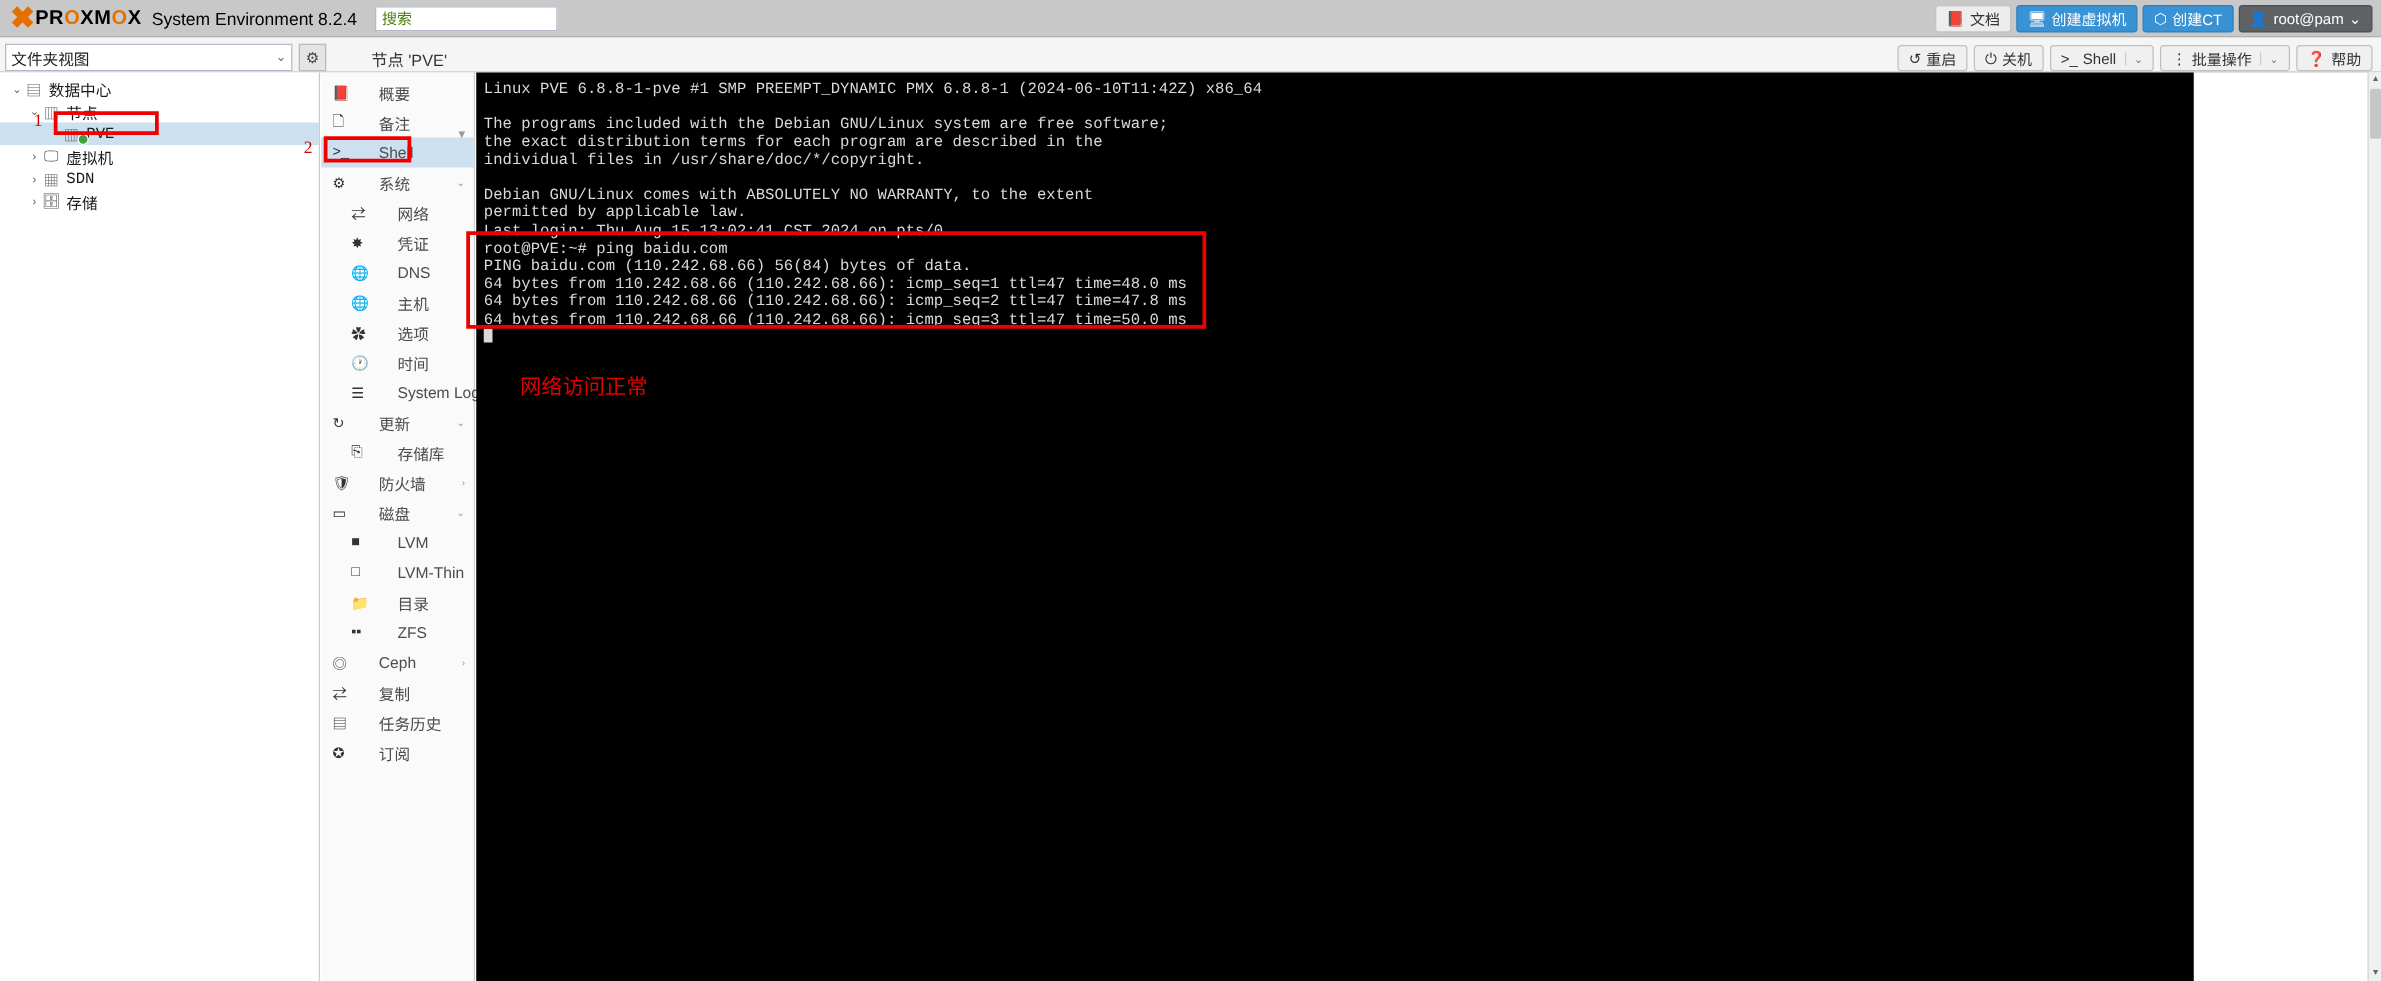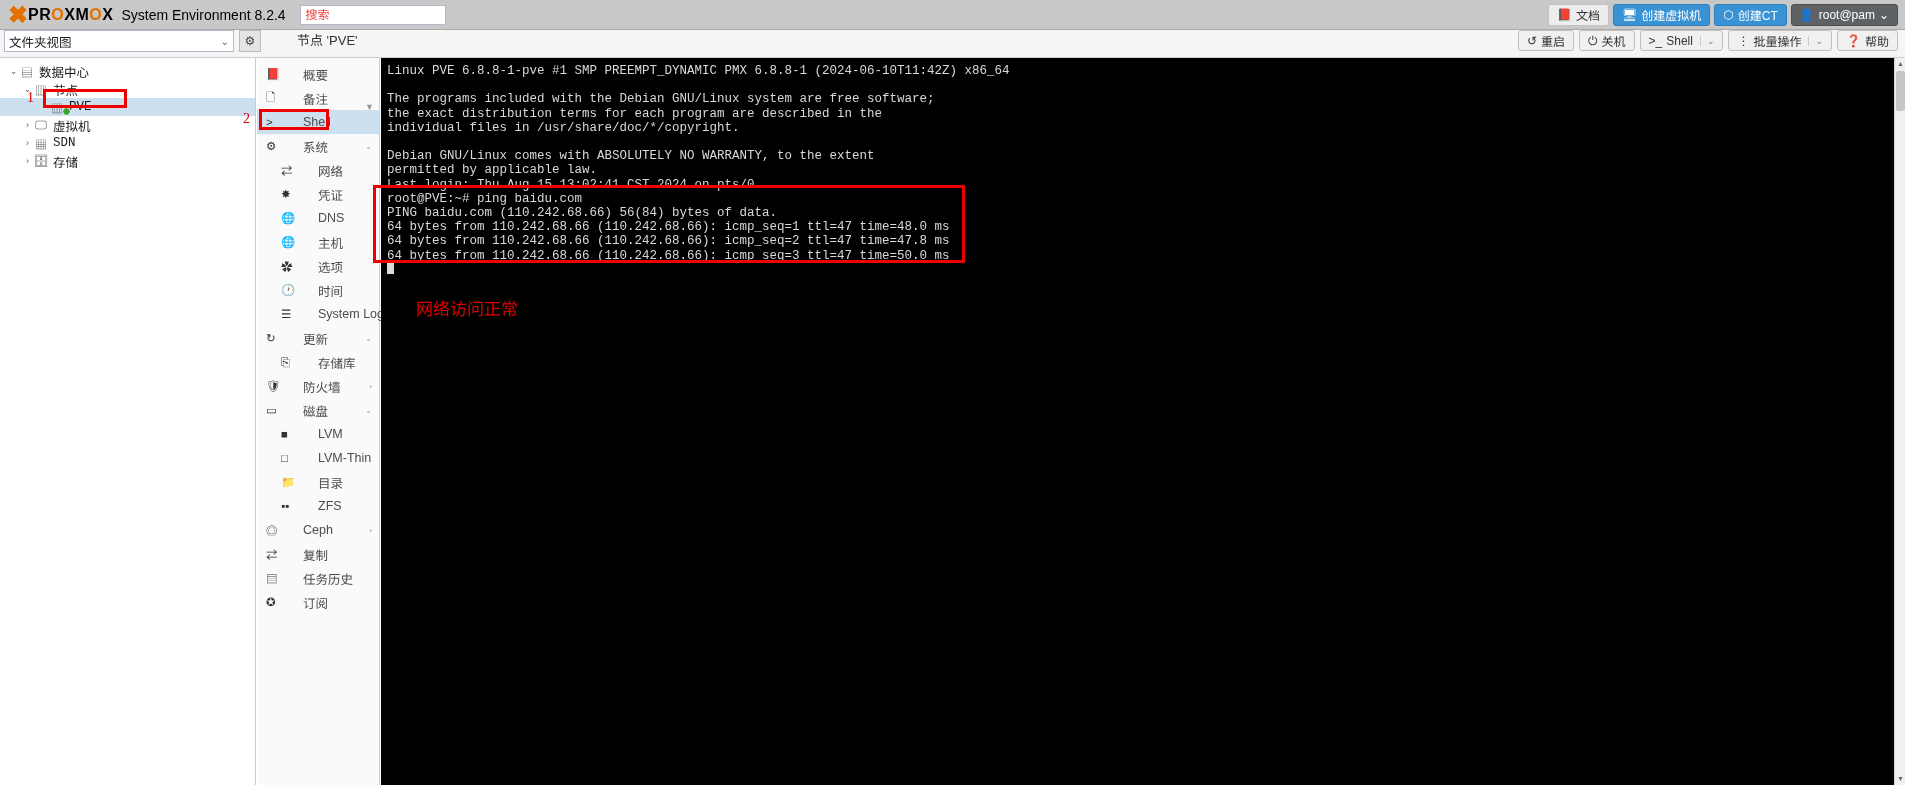--- a/index.html
+++ b/index.html
@@ -36,21 +36,21 @@
   .logo-text .o1, .logo-text .o2 { color: #e57000; }
   #product-name {
     font-size: 14px; color: #000;
     margin-left: 8px; white-space: nowrap;
   }
   #search-box {
     margin-left: 14px;
     width: 146px; height: 20px;
     background: #fff;
     border: 1px solid #b5b8c8;
-    font-size: 12px; color: #ef4444;
+    font-size: 12px; color: #4d7c0f;
     padding: 2px 5px; line-height: 15px;
   }
   #header-right {
     margin-left: auto; display: flex;
     align-items: center; gap: 4px;
     padding-right: 7px;
   }
   .hbtn {
     display: flex; align-items: center; gap: 4px;
     height: 22px; padding: 0 8px;
@@ -70,21 +70,21 @@
     border: 1px solid #4b4f52;
   }
   .hicon { font-size: 12px; line-height: 12px; display: inline-block; }
 
   
   #secondbar {
     position: absolute; top: 30px; left: 0;
     width: 1905px; height: 28px;
     background: #f5f5f5;
     border-bottom: 1px solid #ccc;
-    display: flex; align-items: flex-start;
+    display: flex; align-items: flex-end;
   }
   #viewselect {
     width: 230px; height: 22px; margin-left: 4px;
     background: #fff; border: 1px solid #b5b8c8;
     display: flex; align-items: center;
     padding: 0 4px; font-size: 12.5px; color: #222;
     cursor: pointer;
   }
   #viewselect .chev { margin-left: auto; color: #666; font-size: 10px; }
   #gear-btn {
@@ -201,21 +201,21 @@
   #mark2 {
     position: absolute; left: 243px; top: 111px;
     color: #d30000; font-size: 14px;
     font-family: "Liberation Serif", serif;
     z-index: 5;
   }
 
   
   #term {
     position: absolute; top: 58px; left: 381px;
-    width: 1513px; height: 727px;
+    width: 1374px; height: 727px;
     background: #000;
     color: #d9d9d9;
     font-family: "Liberation Mono", "DejaVu Sans Mono", monospace;
     font-size: 12.5px;
     line-height: 14.2px;
     padding: 6px 0 0 6px;
     overflow: hidden;
     white-space: pre;
   }
   #term .cursor {

